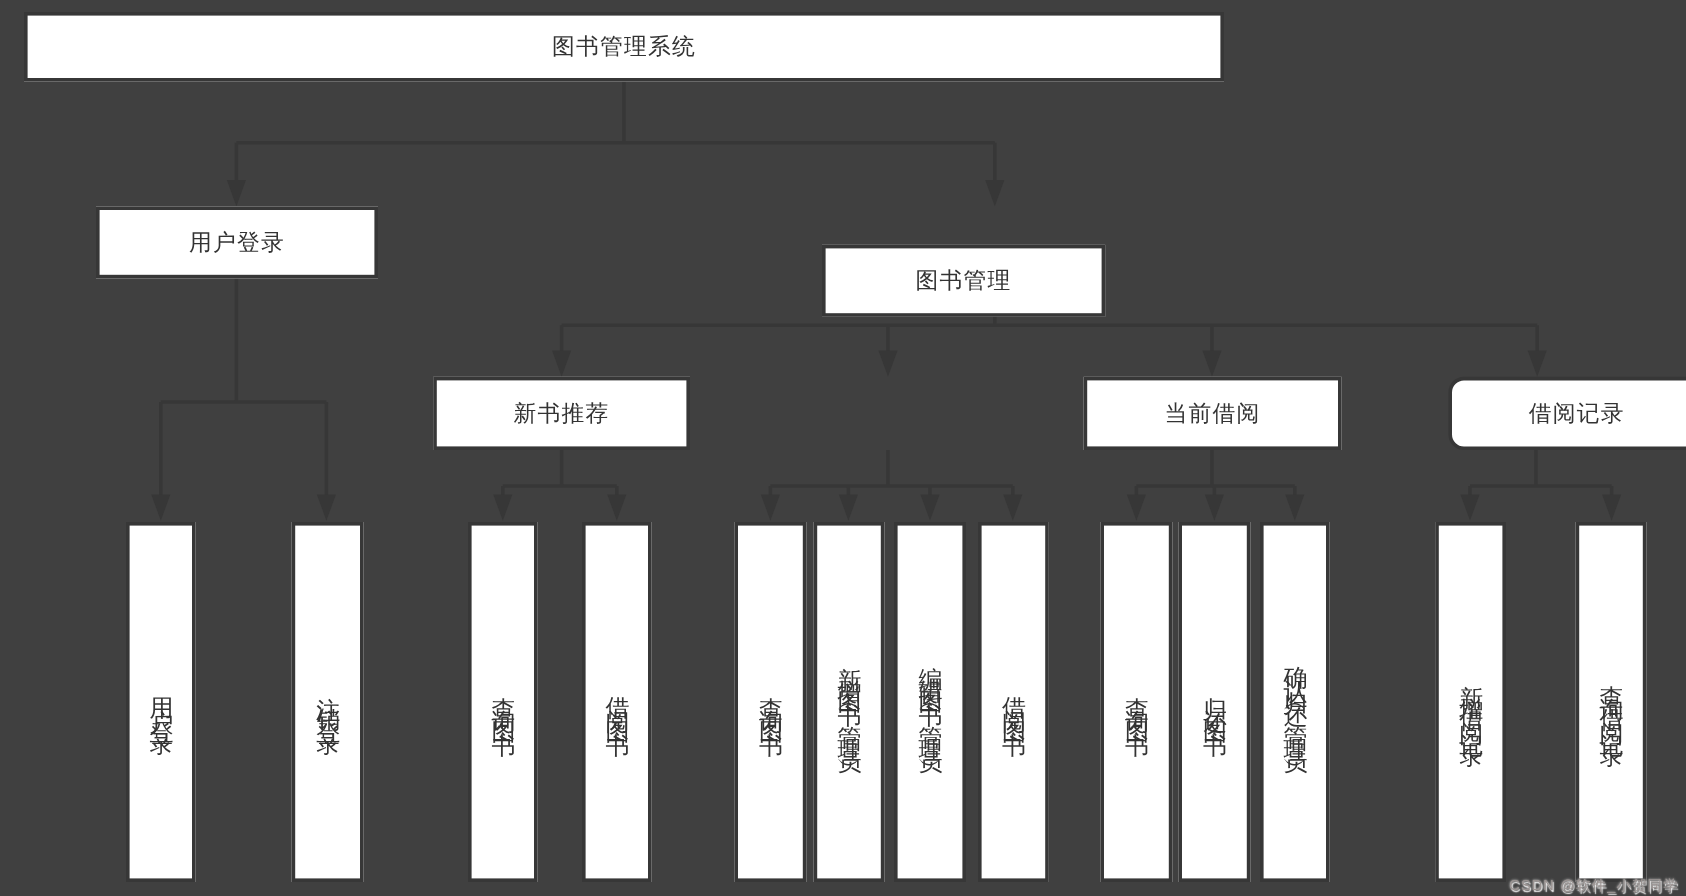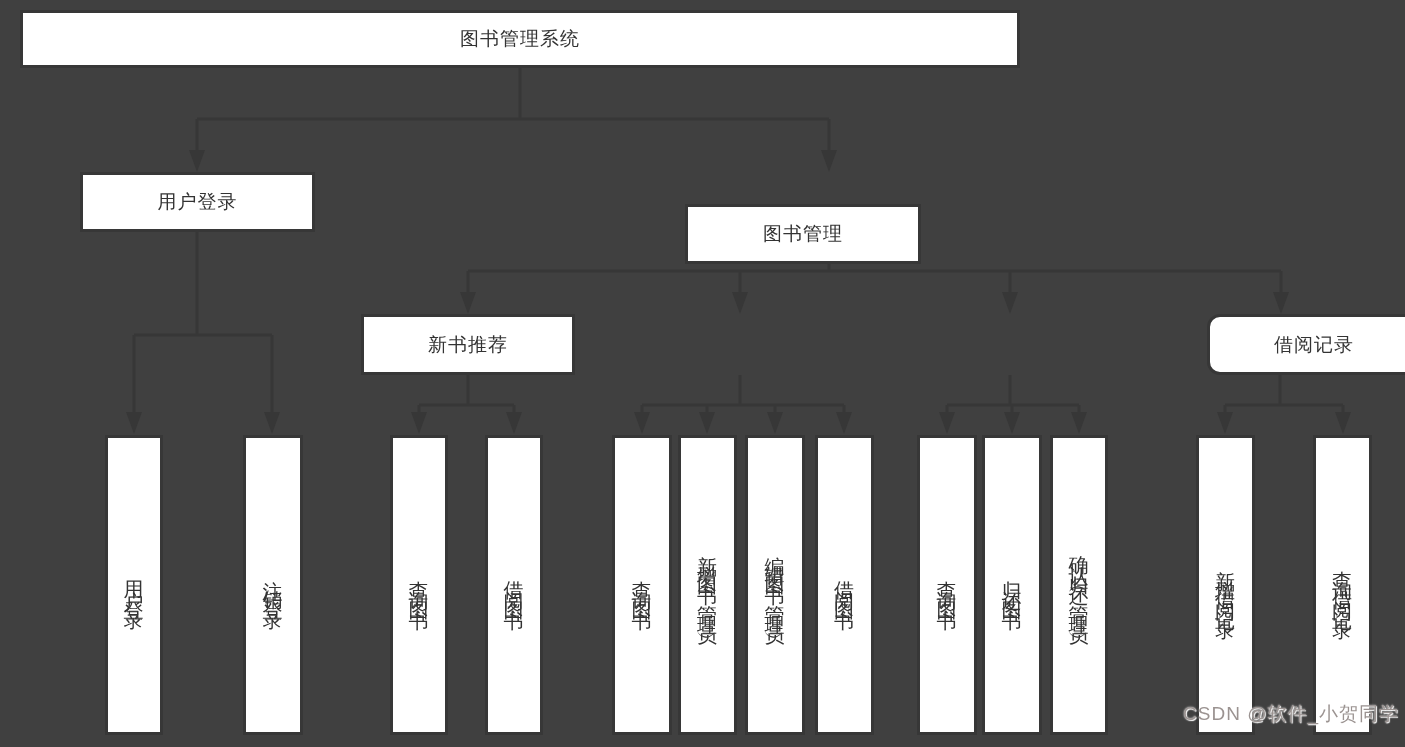--- a/index.html
+++ b/index.html
@@ -61,22 +61,22 @@
   .lf-7  { left: 745px;  width: 60px; }
   .lf-8  { left: 815px;  width: 59px; }
   .lf-9  { left: 917px;  width: 60px; }
   .lf-10 { left: 982px;  width: 60px; }
   .lf-11 { left: 1050px; width: 58px; }
   .lf-12 { left: 1196px; width: 59px; }
   .lf-13 { left: 1313px; width: 59px; }
   .watermark {
     position: absolute;
     right: 6px;
-    bottom: 20px;
-    font-size: 19px;
+    bottom: 0;
+    font-size: 12px;
     color: #9b9391;
     text-shadow: 0 0 2px #ffffff, 1px 1px 1px #ffffff;
     letter-spacing: 1px;
     z-index: 5;
     white-space: nowrap;
   }
   svg .wire { stroke: #373737; stroke-width: 3; fill: none; }
   svg .head { fill: #373737; stroke: none; }
 </style>
 </head>
@@ -141,20 +141,23 @@
   <div class="node h lv2-a">
     <span class="label">用户登录</span>
   </div>
   <div class="node h lv2-b">
     <span class="label">图书管理</span>
   </div>
 
   <div class="node h lv3 lv3-1">
     <span class="label">新书推荐</span>
   </div>
+  <div class="node h lv3 lv3-3">
+    <span class="label">当前借阅</span>
+  </div>
   <div class="node h lv3 lv3-4">
     <span class="label">借阅记录</span>
   </div>
 
   <div class="node v leaf lf-1">
     <span class="label">用户登录</span>
   </div>
   <div class="node v leaf lf-2">
     <span class="label">注销登录</span>
   </div>

